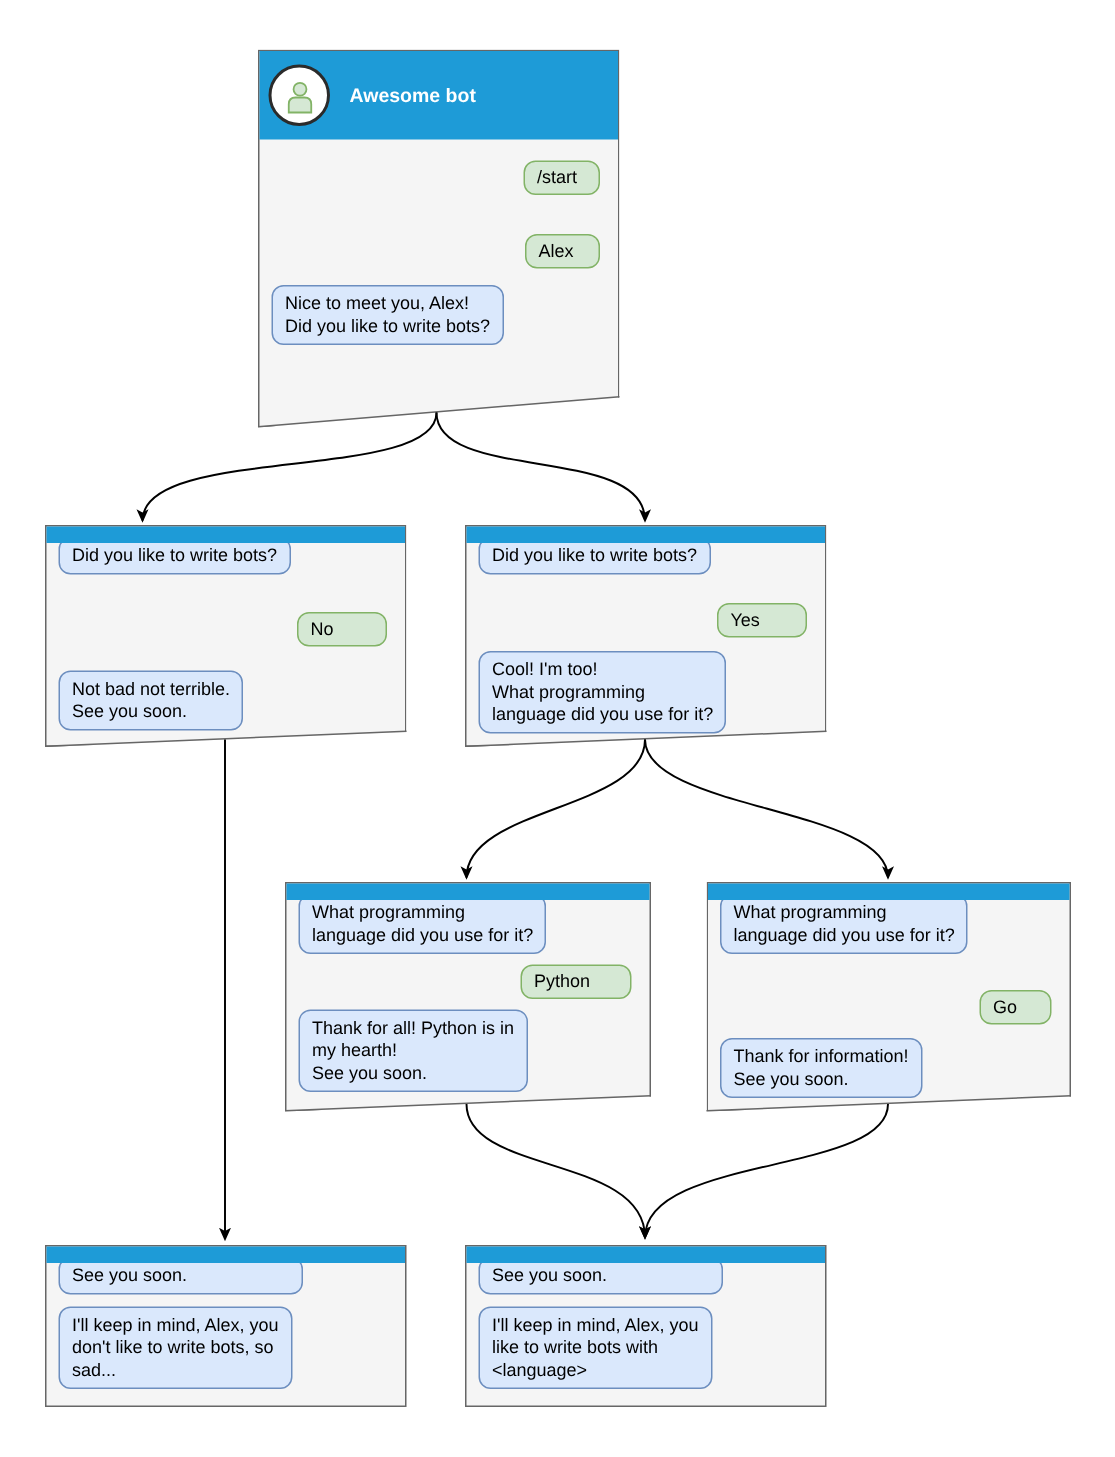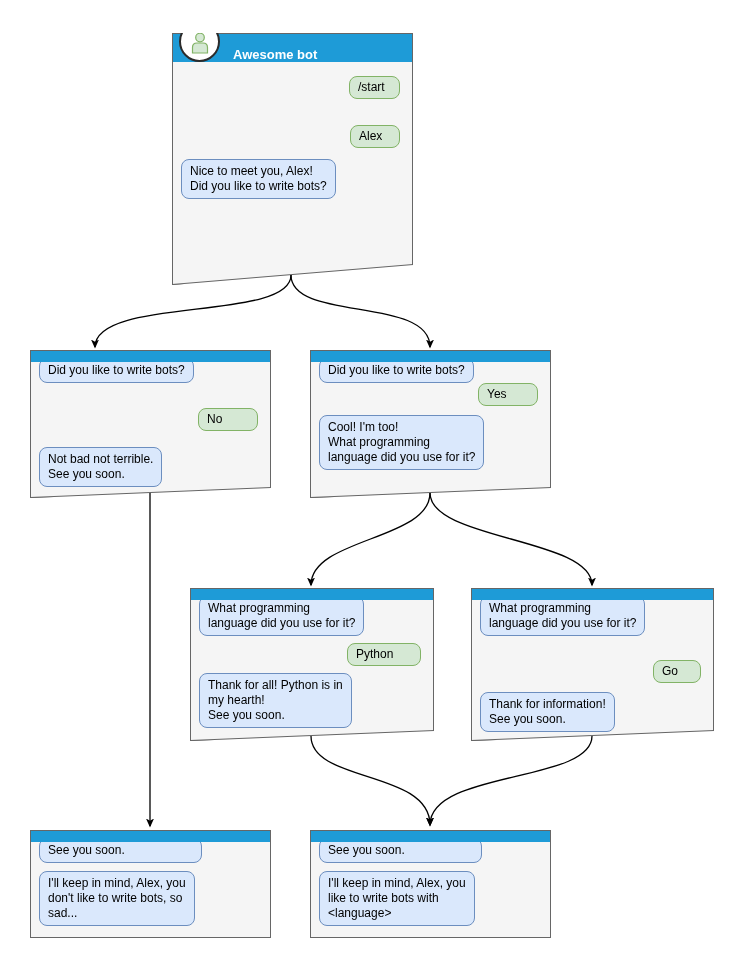--- a/index.html
+++ b/index.html
@@ -8,21 +8,21 @@
 
   
   .overlay{position:absolute;left:0;top:0;width:743px;height:971px;z-index:5;pointer-events:none;}
 
   
   .win{position:absolute;background:#f5f5f5;border:1px solid #666666;box-sizing:border-box;z-index:1;}
   .slant20{clip-path:polygon(0 0,100% 0,100% calc(100% - 20px),0 100%);}
   .slant10{clip-path:polygon(0 0,100% 0,100% calc(100% - 10px),0 100%);}
 
   .hdr{position:relative;z-index:2;background:#1e9bd7;}
-  .main-hdr{height:28px;display:flex;align-items:flex-end;}
+  .main-hdr{height:59px;display:flex;align-items:center;}
   .bar{height:11px;}
 
   .avatar{width:37px;height:37px;margin-left:6px;border-radius:50%;background:#ffffff;
           border:2px solid #2b2b2b;display:flex;align-items:center;justify-content:center;overflow:hidden;}
   .title{margin-left:13px;font-size:13px;font-weight:bold;color:#ffffff;}
 
   .body{position:relative;display:flex;flex-direction:column;align-items:flex-start;}
 
   .bubble{position:relative;z-index:1;font-size:12px;line-height:15px;white-space:pre;
           border-radius:8px;width:max-content;box-sizing:border-box;}
@@ -60,21 +60,21 @@
       <div class="bubble user" style="width:60px;margin-top:25px">No</div>
       <div class="bubble bot" style="margin-top:16px">Not bad not terrible.
 See you soon.</div>
     </div>
   </div>
 
   <div class="win slant10" style="left:310px;top:350px;width:241px;height:148px">
     <div class="hdr bar"></div>
     <div class="body">
       <div class="bubble bot tuck">Did you like to write bots?</div>
-      <div class="bubble user" style="width:60px;margin-top:0">Yes</div>
+      <div class="bubble user" style="width:60px;margin-top:19px">Yes</div>
       <div class="bubble bot" style="margin-top:9px">Cool! I'm too!
 What programming
 language did you use for it?</div>
     </div>
   </div>
 
   <div class="win slant10" style="left:190px;top:588px;width:244px;height:153px">
     <div class="hdr bar"></div>
     <div class="body">
       <div class="bubble bot tuck">What programming

